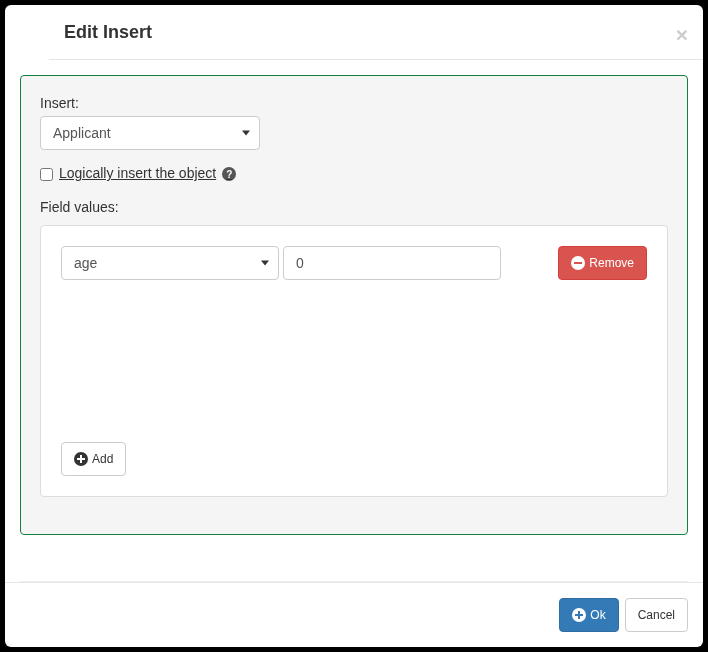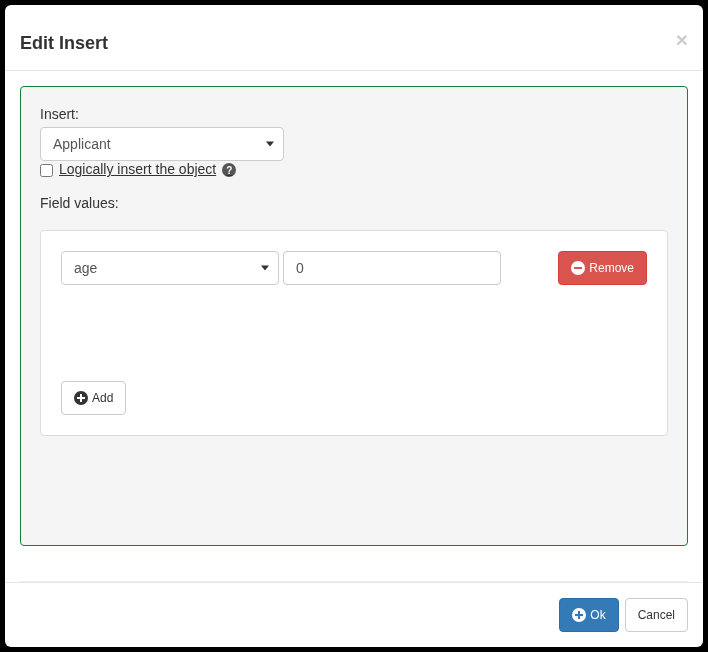--- a/index.html
+++ b/index.html
@@ -16,25 +16,26 @@
       background: #fff;
       border-radius: 6px;
       margin: 5px;
       width: 698px;
       height: 642px;
       display: flex;
       flex-direction: column;
       box-shadow: 0 3px 9px rgba(0,0,0,.5);
     }
     .modal-header {
-      padding: 26px 15px 14px 15px;
+      padding: 15px 15px 14px 15px;
       border-bottom: 1px solid #e5e5e5;
       display: flex;
       justify-content: space-between;
-      align-items: flex-start;
+      align-items: flex-end;
+      margin-left: 44px;
     }
     .modal-title {
       font-size: 18px;
       font-weight: bold;
       color: #333;
       line-height: 1.4;
     }
     .close-btn {
       background: transparent;
       border: none;
@@ -59,21 +60,22 @@
       position: relative;
     }
     .form-label {
       display: block;
       color: #333;
       margin-bottom: 5px;
       font-weight: normal;
     }
     .select-wrapper {
       position: relative;
-      width: 244px;
+      width: 220px;
+      margin-bottom: 15px;
     }
     .select-wrapper select {
       width: 100%;
       height: 34px;
       padding: 6px 24px 6px 12px;
       font-size: 14px;
       color: #555;
       background: #fff;
       border: 1px solid #ccc;
       border-radius: 4px;
@@ -121,23 +123,23 @@
       cursor: pointer;
     }
     .field-values-section {
       margin-top: 2px;
     }
     .inner-panel {
       background: #fff;
       border: 1px solid #ddd;
       border-radius: 4px;
       padding: 20px;
-      height: 206px;
-      position: relative;
-      margin-top: 19px;
+      height: 272px;
+      position: relative;
+      margin-top: 10px;
     }
     .field-row {
       display: flex;
       gap: 4px;
       align-items: flex-start;
     }
     .field-row .select-wrapper {
       width: 218px;
       margin-bottom: 0;
     }

